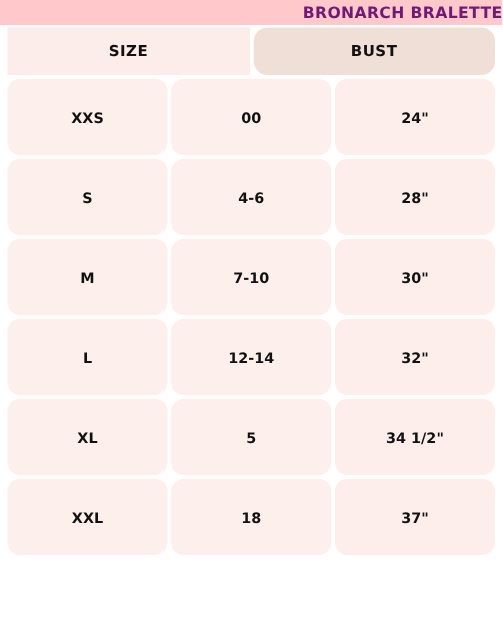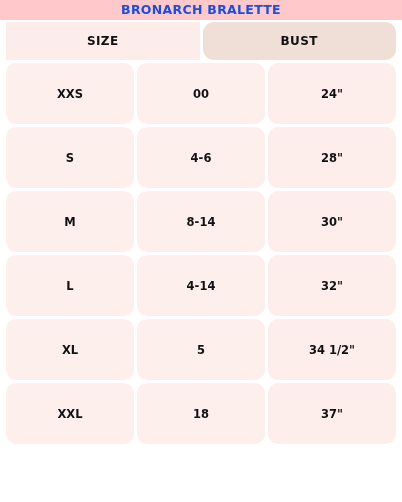--- a/index.html
+++ b/index.html
@@ -21,25 +21,25 @@
     box-sizing: border-box;
     background: #ffffff;
     display: flex;
     flex-direction: column;
   }
 
   
   .chart-title {
     height: 20px;
     line-height: 20px;
-    text-align: center;
+    text-align: right;
     font-size: 12.5px;
     font-weight: bold;
     letter-spacing: 0.3px;
-    color: #1d4ed8;
+    color: #701a75;
     background: #ffc8cb;
     flex: none;
   }
 
   
   .table-wrap {
     flex: 1 1 auto;
     padding: 2px 6px 7px 6px;
     box-sizing: border-box;
     display: flex;
@@ -106,27 +106,27 @@
 
 
     <div class="row body-row">
       <div class="cell">S</div>
       <div class="cell">4-6</div>
       <div class="cell accent">28"</div>
     </div>
 
     <div class="row body-row">
       <div class="cell">M</div>
-      <div class="cell">8-14</div>
+      <div class="cell">7-10</div>
       <div class="cell accent">30"</div>
     </div>
 
     <div class="row body-row">
       <div class="cell">L</div>
-      <div class="cell">4-14</div>
+      <div class="cell">12-14</div>
       <div class="cell accent">32"</div>
     </div>
 
     <div class="row body-row">
       <div class="cell">XL</div>
       <div class="cell">5</div>
       <div class="cell accent">34 1/2"</div>
     </div>
 
     <div class="row body-row">

